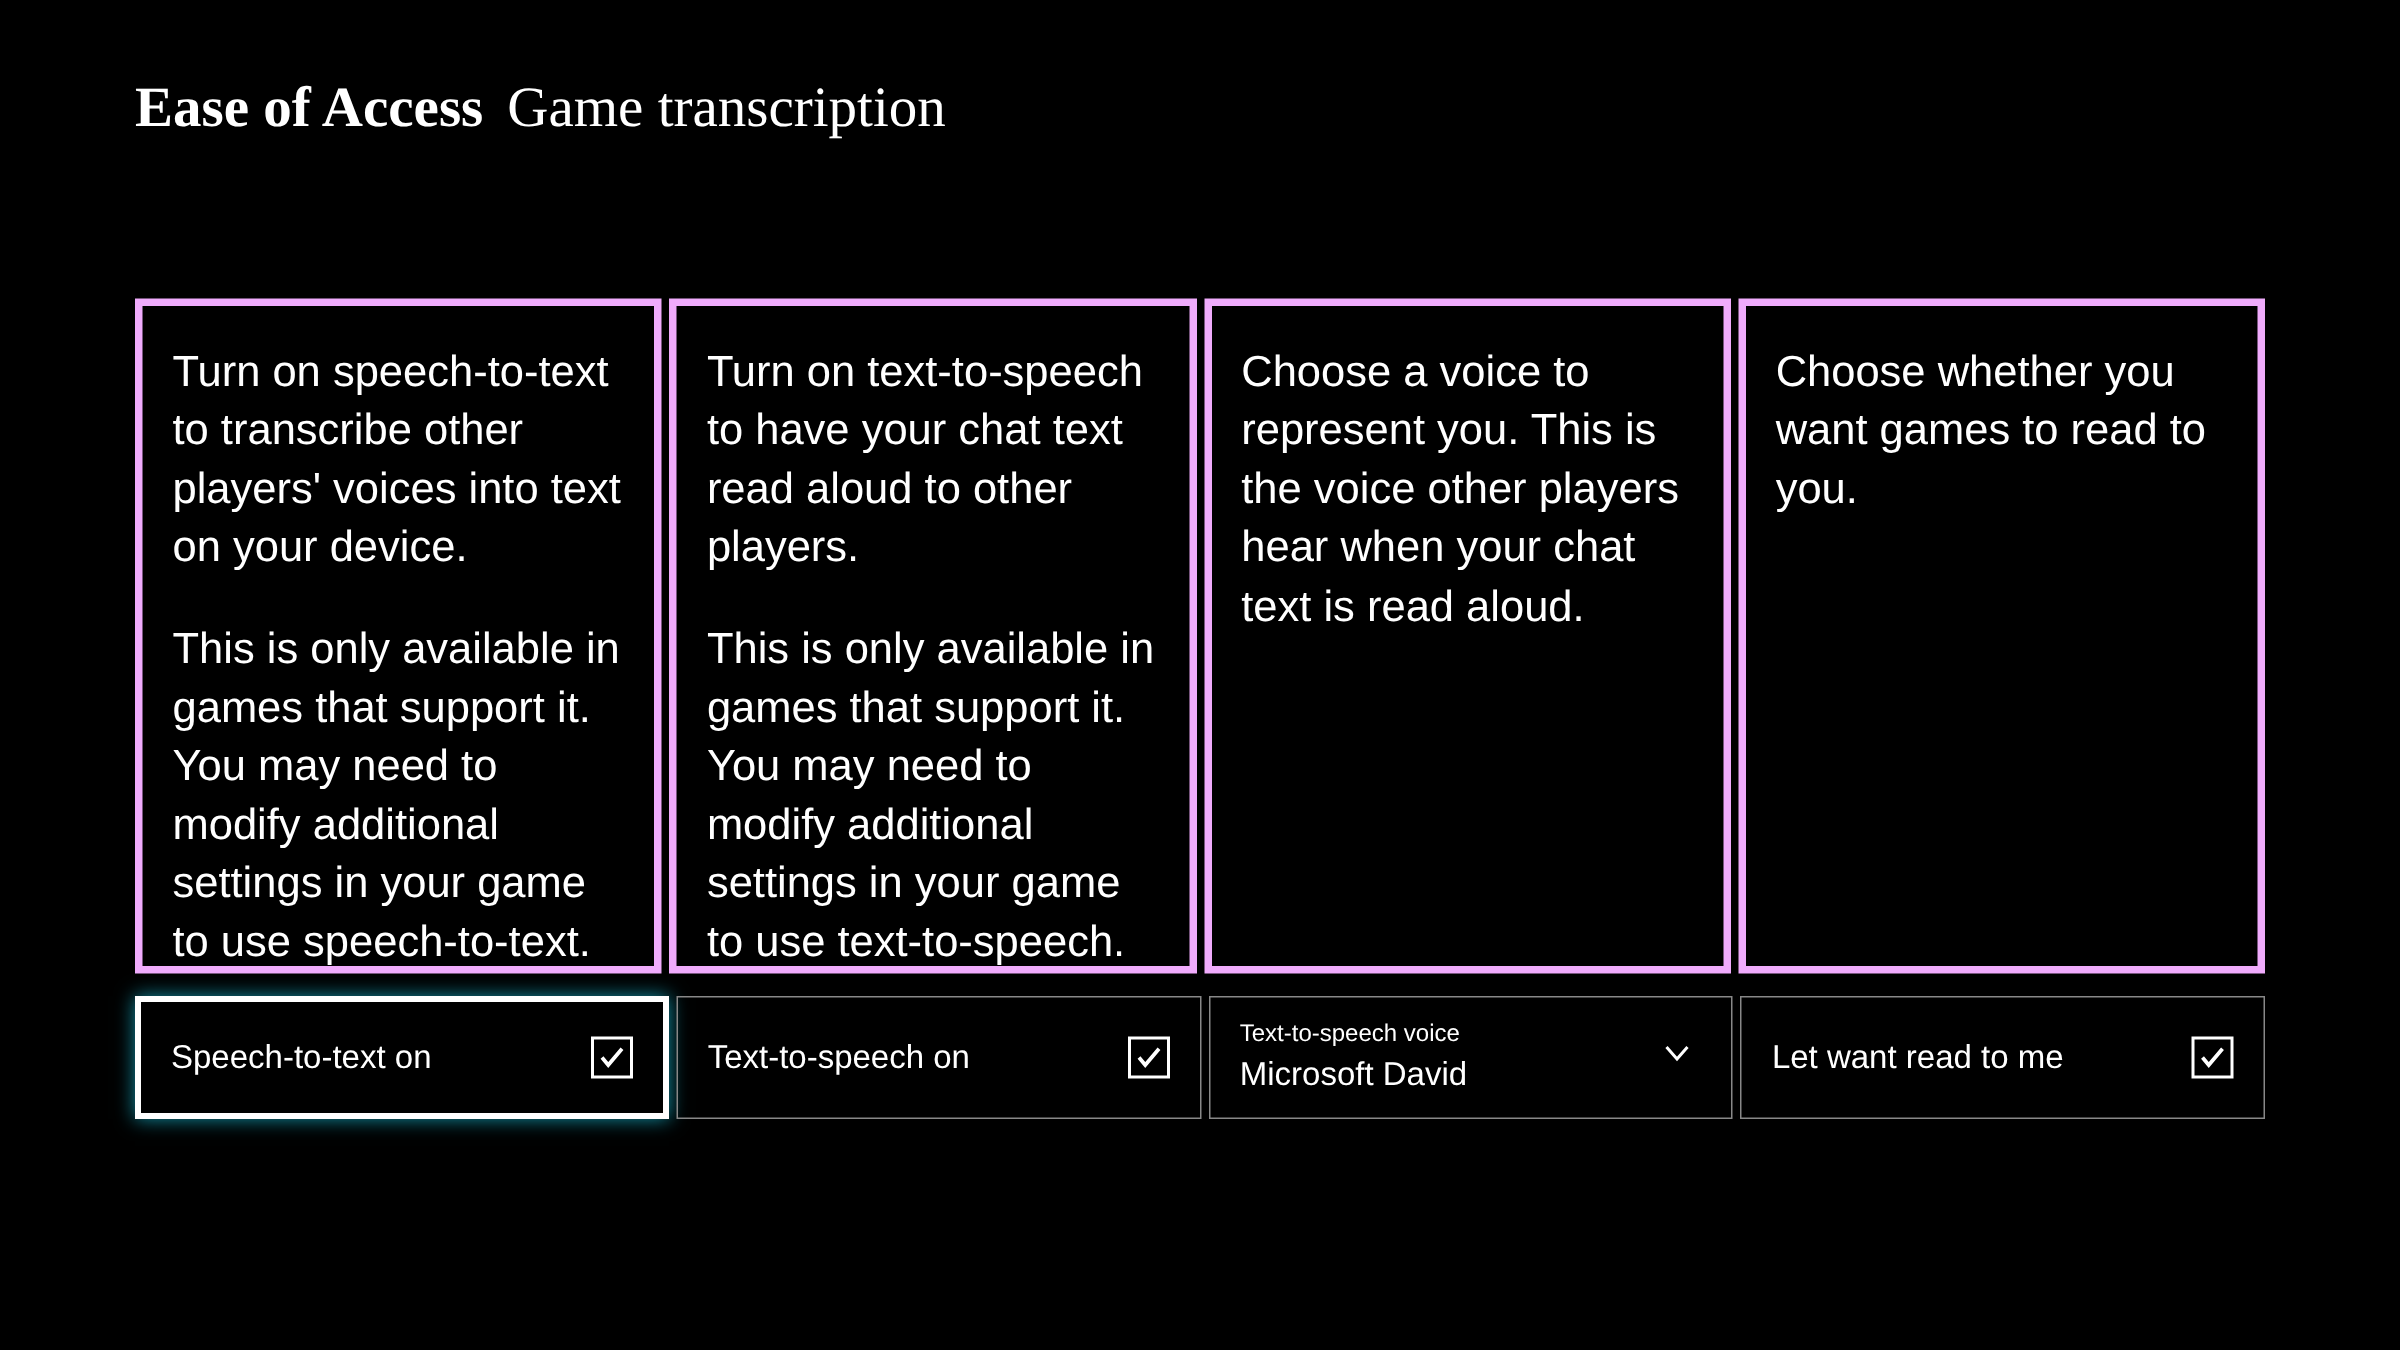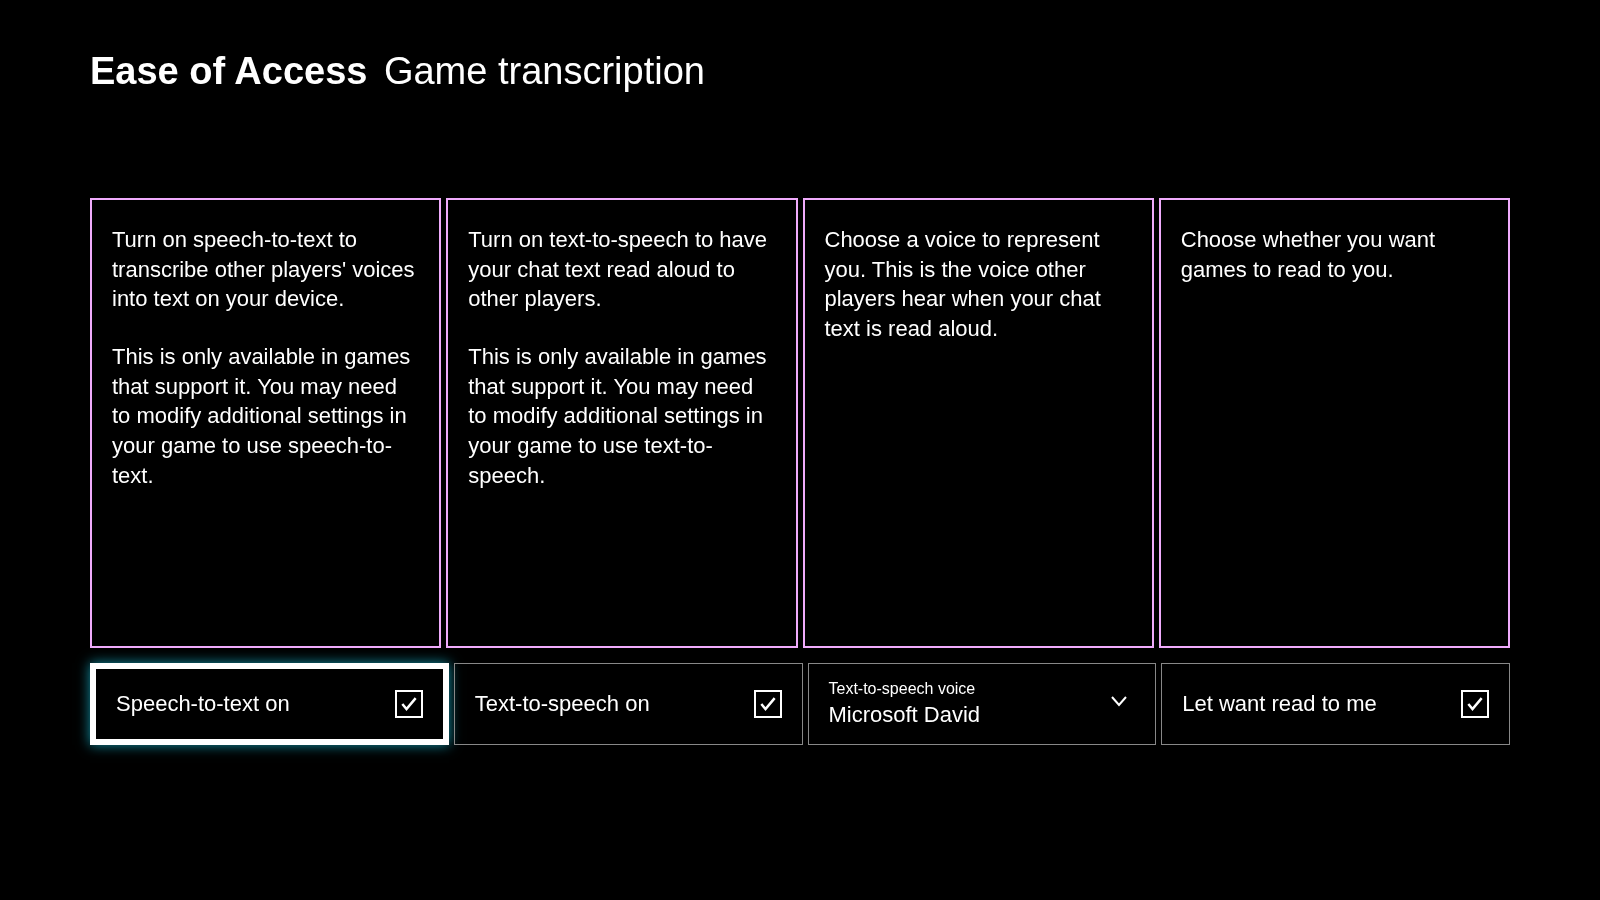--- a/index.html
+++ b/index.html
@@ -10,44 +10,45 @@
     body {
       background: #000;
       color: #fff;
       font-family: "Segoe UI", Arial, sans-serif;
       width: 1600px;
       height: 900px;
       overflow: hidden;
     }
     .header {
       padding: 50px 0 0 90px;
+      font-family: Liberation Serif, serif;
     }
     .header-title {
       font-size: 38px;
       font-weight: 700;
       display: inline;
     }
     .header-subtitle {
       font-size: 38px;
       font-weight: 300;
       display: inline;
       margin-left: 12px;
     }
     .cards-container {
       display: flex;
       gap: 5px;
       padding: 0 90px;
       margin-top: 105px;
     }
     .card {
       flex: 1;
-      border: 2px solid #f0abfc;
+      border: 5px solid #f0abfc;
       padding: 25px 20px;
       height: 450px;
-      font-size: 22px;
+      font-size: 29px;
       line-height: 1.35;
       font-weight: 400;
     }
     .card p {
       margin-bottom: 28px;
     }
     .card p:last-child {
       margin-bottom: 0;
     }
     .controls-container {
@@ -60,21 +61,21 @@
       flex: 1;
       border: 1px solid #888;
       height: 82px;
       display: flex;
       align-items: center;
       padding: 0 20px;
       font-size: 22px;
       position: relative;
     }
     .control.selected {
-      border: 6px solid #ffffff;
+      border: 4px solid #ffffff;
       box-shadow: 0 0 12px rgba(25, 208, 237, 0.7);
       gap: 36px;
     }
     .control-label {
       flex: 1;
     }
     .checkbox {
       width: 28px;
       height: 28px;
       border: 2px solid #fff;

